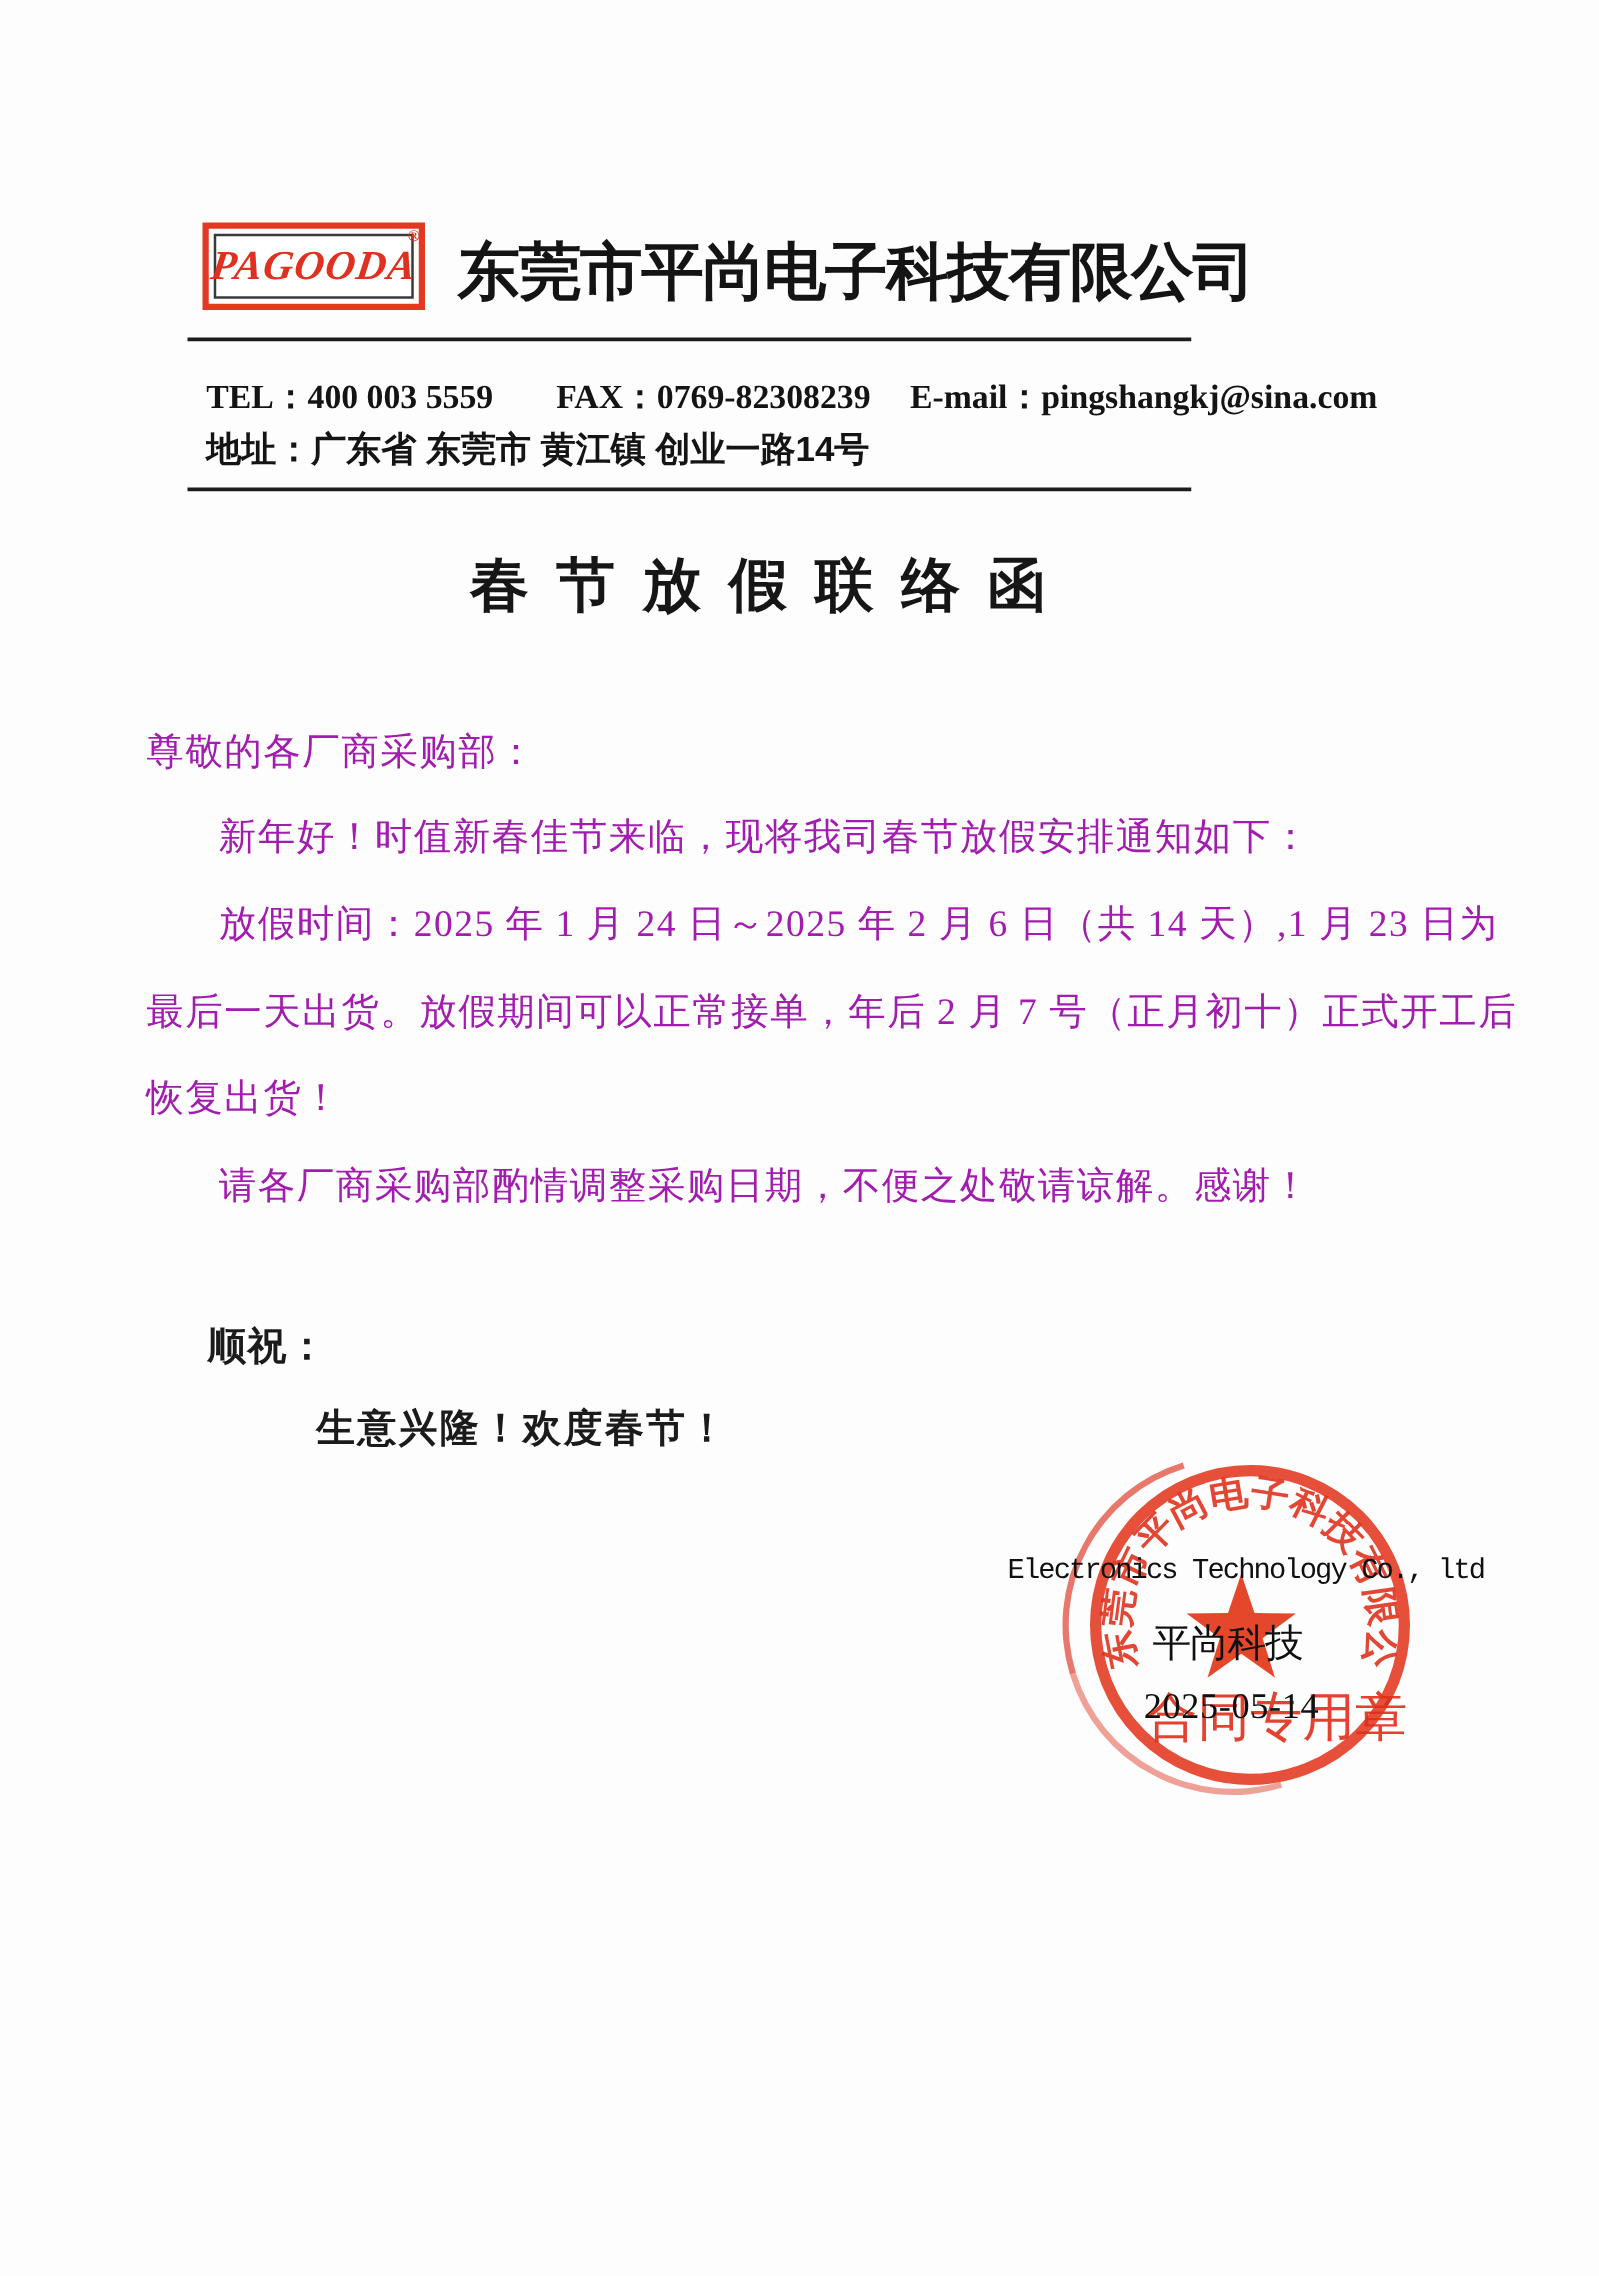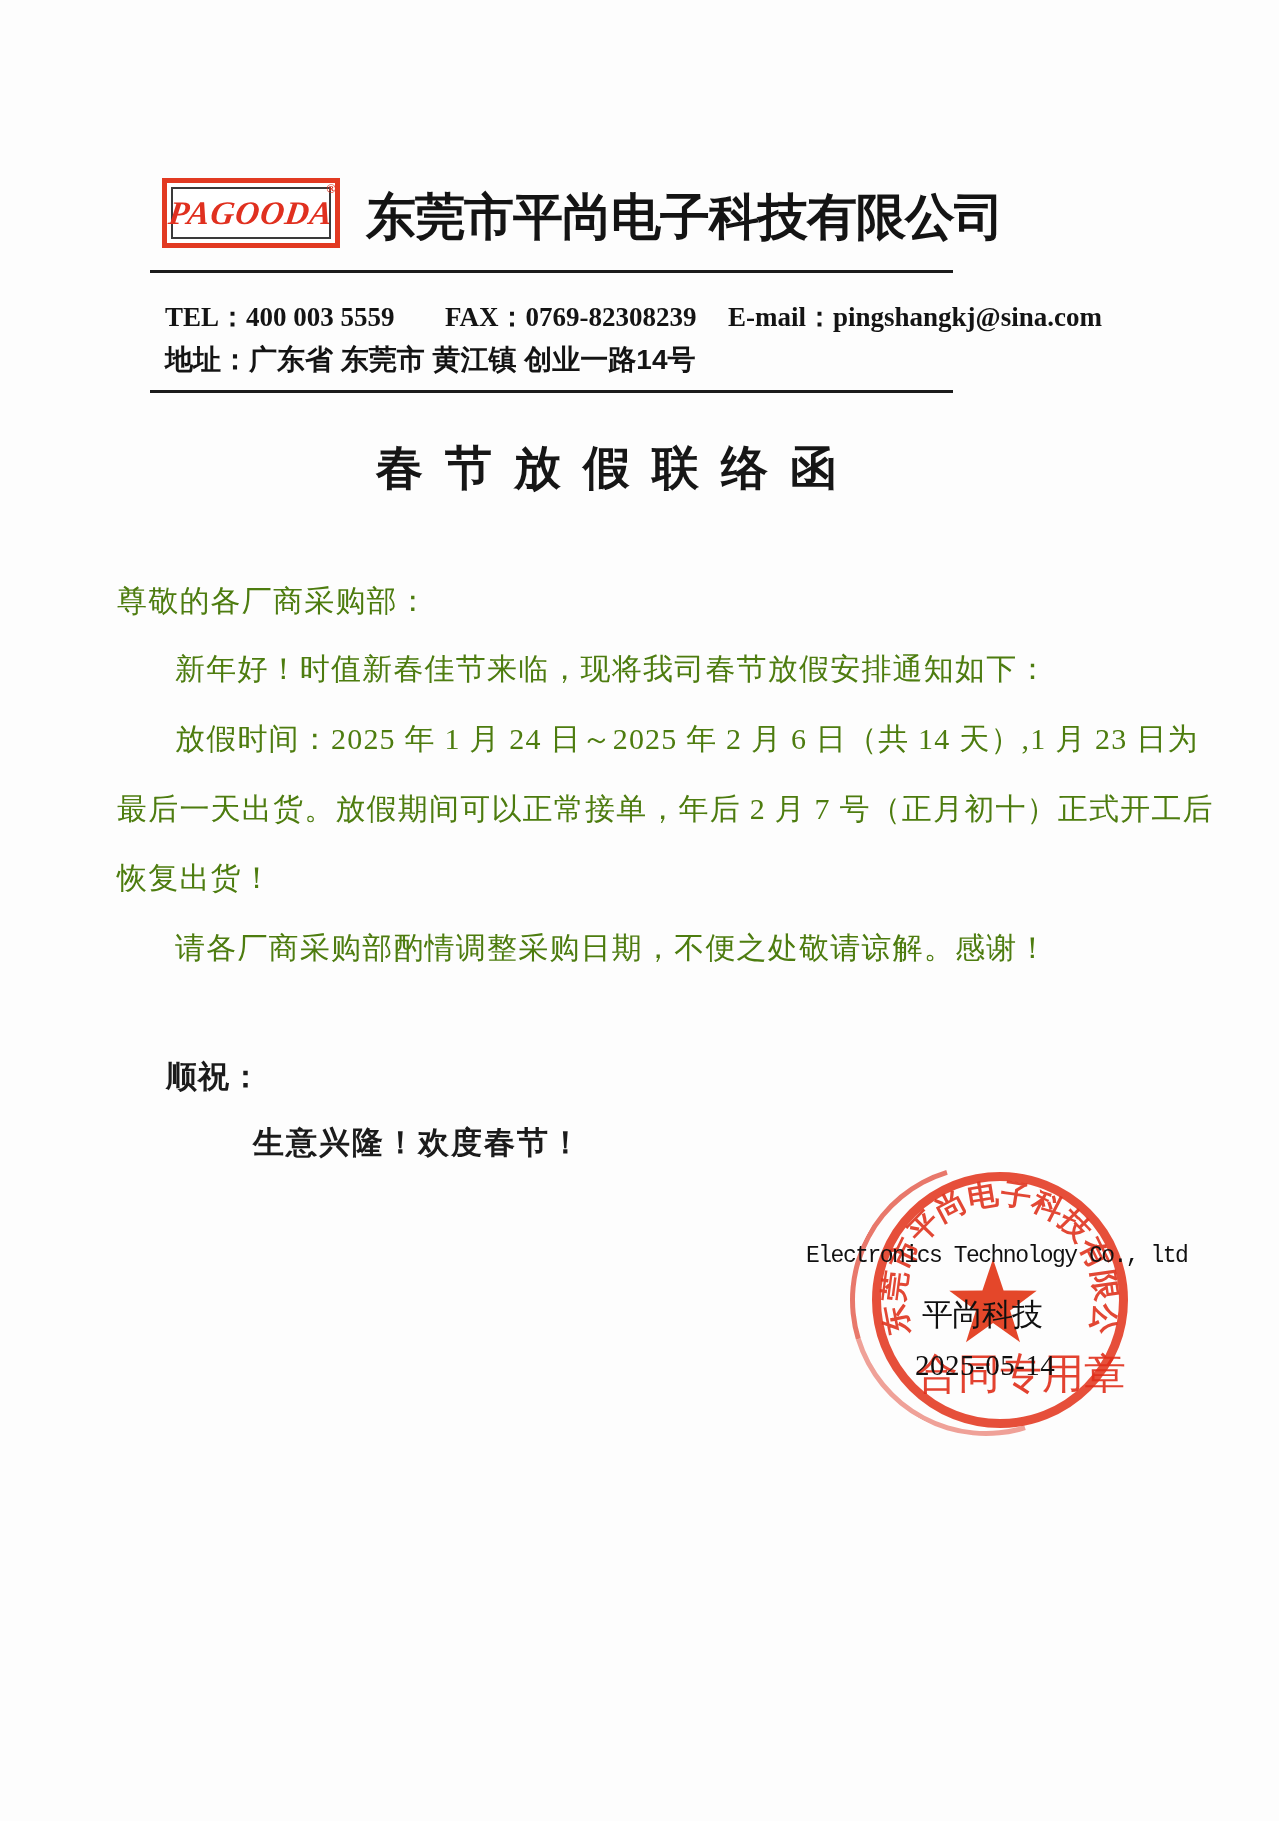--- a/index.html
+++ b/index.html
@@ -49,21 +49,21 @@
     font-family:"Liberation Sans","DejaVu Sans",sans-serif;
     font-weight:bold;font-size:28px;color:#141414;white-space:nowrap;
   }
   
   .doc-title{
     position:absolute;left:0;right:44px;top:437px;text-align:center;
     font-weight:bold;font-size:47px;letter-spacing:22px;color:#161616;white-space:nowrap;
   }
   
   .body-line{
-    position:absolute;font-size:30px;letter-spacing:1.2px;white-space:nowrap;color:#4d7c0f;
+    position:absolute;font-size:30px;letter-spacing:1.2px;white-space:nowrap;color:#a21caf;
   }
   .bl-0{left:117px;top:581px;}
   .bl-1{left:175px;top:649px;}
   .bl-2{left:175px;top:719px;}
   .bl-3{left:117px;top:789px;}
   .bl-4{left:117px;top:858px;}
   .bl-5{left:175px;top:928px;}
   .closing-salute{position:absolute;left:166px;top:1056px;font-weight:bold;font-size:31px;letter-spacing:1px;white-space:nowrap;}
   .closing-wish{position:absolute;left:253px;top:1122px;font-weight:bold;font-size:31px;letter-spacing:2px;white-space:nowrap;}
   

